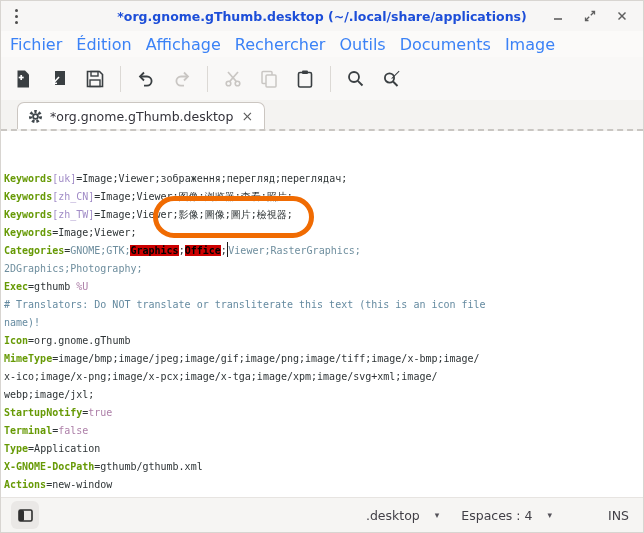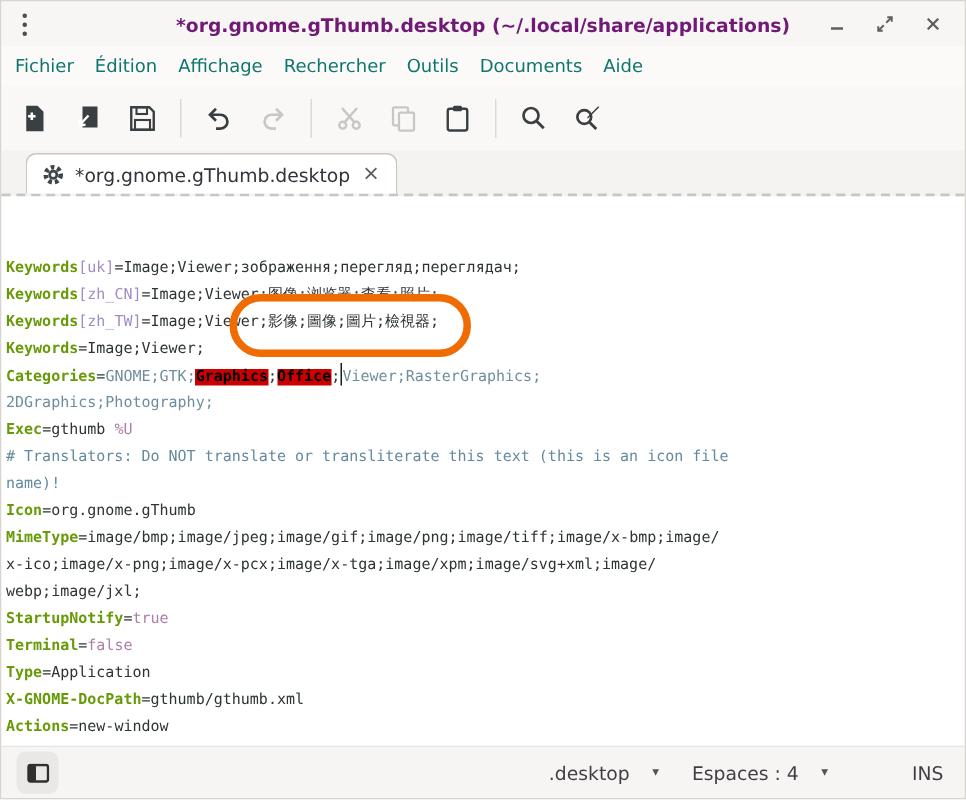--- a/index.html
+++ b/index.html
@@ -4,26 +4,26 @@
 <style>
   * { margin:0; padding:0; box-sizing:border-box; }
   html,body { width:644px; height:533px; overflow:hidden; }
   body { font-family:"DejaVu Sans", sans-serif; background:#fcfcfc; color:#36353b; }
   .window { width:644px; height:533px; display:flex; flex-direction:column; border:1px solid #d8d5d1; }
 
   
   .titlebar { height:30px; background:#f7f6f5; display:flex; align-items:center; position:relative; flex:0 0 auto; }
   .title-dots { display:flex; flex-direction:column; gap:3px; margin-left:14px; }
   .title-dots i { width:3px; height:3px; border-radius:50%; background:#4d4d4d; }
-  .window-title { position:absolute; left:0; right:0; text-align:center; font-weight:bold; font-size:12.5px; color:#701a75; }
+  .window-title { position:absolute; left:0; right:0; text-align:center; font-weight:bold; font-size:12.5px; color:#1d4ed8; }
   .win-controls { margin-left:auto; display:flex; align-items:center; gap:14px; padding-right:12px; z-index:2; }
   .win-btn { width:18px; height:18px; display:flex; align-items:center; justify-content:center; cursor:default; }
 
   
-  .menubar { height:26px; background:#fbfaf9; display:flex; align-items:center; padding-left:2px; font-size:12px; color:#0f766e; flex:0 0 auto; }
+  .menubar { height:26px; background:#fbfaf9; display:flex; align-items:center; padding-left:2px; font-size:16px; color:#3b82f6; flex:0 0 auto; }
   .menu-item { padding:0 7px; }
 
   
   .toolbar { height:43px; background:#f9f8f7; display:flex; align-items:center; padding-left:4px; flex:0 0 auto; }
   .tool-btn { width:36px; height:34px; display:flex; align-items:center; justify-content:center; border-radius:4px; }
   .tool-sep { width:1px; height:26px; background:#dcd9d5; margin:0 7px; }
 
   
   .tabbar { height:31px; background:#f4f3f1; display:flex; align-items:flex-end; padding-left:16px; border-bottom:2px dashed #c9c6c2; flex:0 0 auto; }
   .tab { height:27px; background:#ffffff; border:1px solid #cbc6c1; border-bottom:none; border-radius:7px 7px 0 0; display:flex; align-items:center; gap:7px; padding:0 10px; font-size:12.5px; color:#33323a; }
@@ -96,21 +96,21 @@
     </div>
   </div>
 
   <div class="menubar">
     <span class="menu-item">Fichier</span>
     <span class="menu-item">Édition</span>
     <span class="menu-item">Affichage</span>
     <span class="menu-item">Rechercher</span>
     <span class="menu-item">Outils</span>
     <span class="menu-item">Documents</span>
-    <span class="menu-item">Aide</span>
+    <span class="menu-item">Image</span>
   </div>
 
   <div class="toolbar">
     <div class="tool-btn">
       <svg width="20" height="20" viewBox="0 0 20 20">
         <path d="M4.5 1.5 h7.5 l4 4 v13 h-11.5 z" fill="#3a3f42"></path>
         <g stroke="#ffffff" stroke-width="1.7">
             <line x1="8.2" y1="6" x2="8.2" y2="11"></line>
             <line x1="5.7" y1="8.5" x2="10.7" y2="8.5"></line>
           </g>

